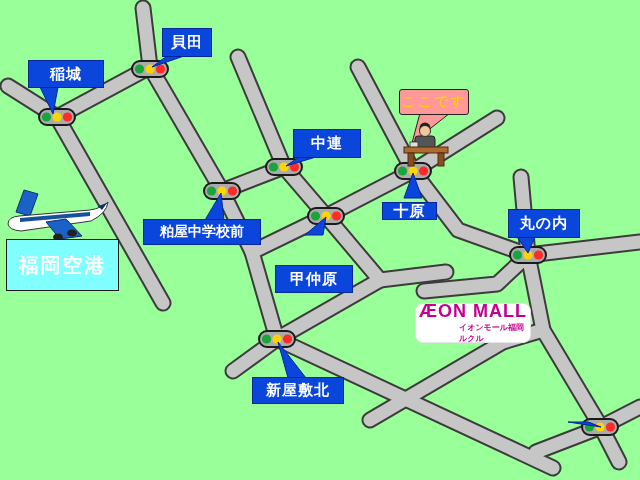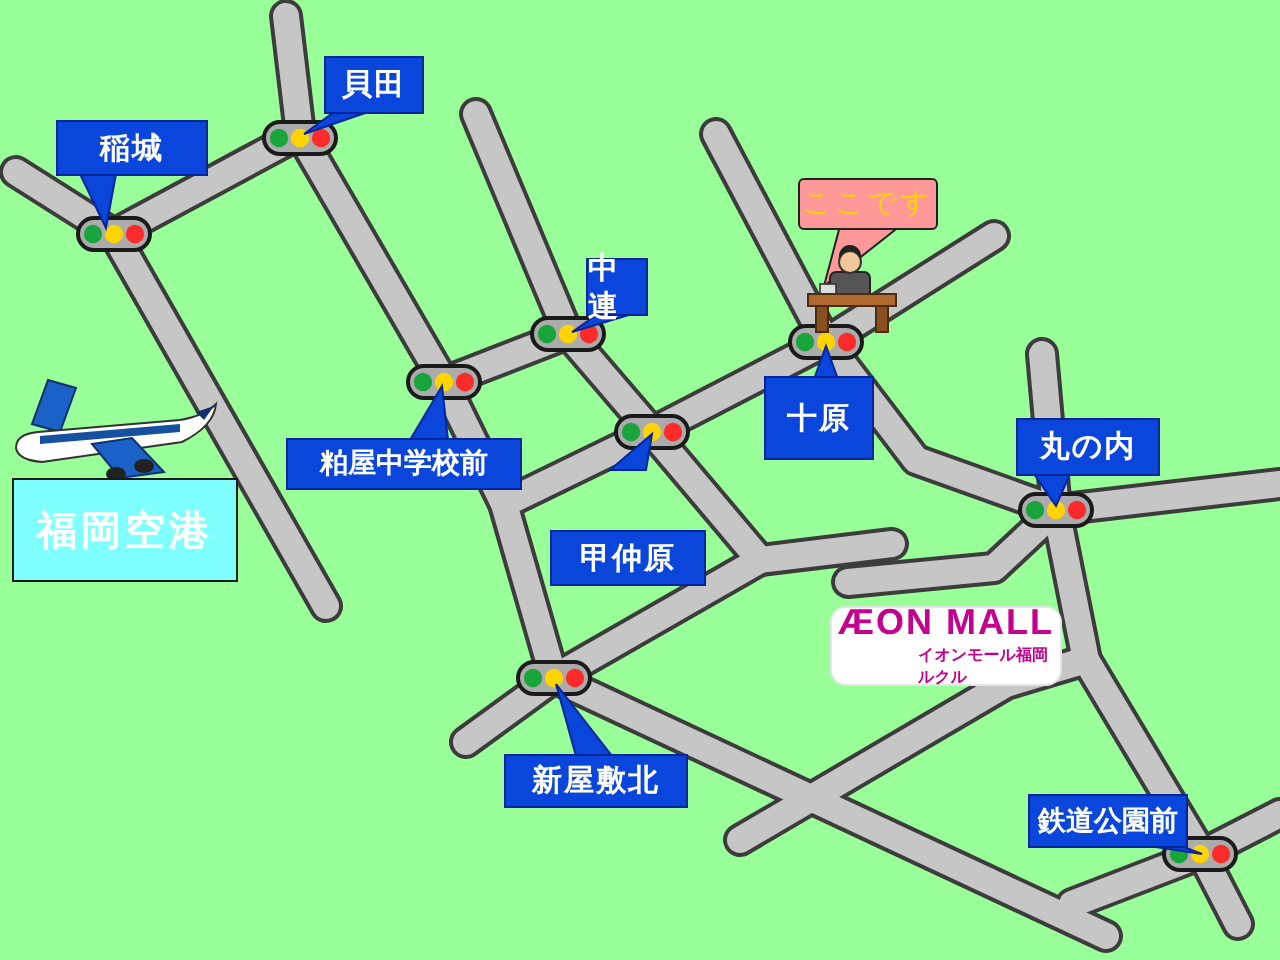--- a/index.html
+++ b/index.html
@@ -188,26 +188,25 @@
       <polygon points="92,18 101,15 96,22" fill="#10306B"></polygon>
       <polygon points="40,34 60,31 76,48 54,51" fill="#1B62C8" stroke="#10306B" stroke-width="1"></polygon>
       <ellipse cx="52" cy="49" rx="5" ry="3.5" fill="#222222"></ellipse>
       <ellipse cx="66" cy="45" rx="5" ry="3.5" fill="#222222"></ellipse>
     </g>
   </svg>
 
   <div class="lbl" style="left:28px;top:60px;width:76px;height:28px;">稲城</div>
   <div class="lbl sm" style="left:143px;top:219px;width:118px;height:26px;">粕屋中学校前</div>
   <div class="lbl" style="left:162px;top:28px;width:50px;height:29px;">貝田</div>
-  <div class="lbl" style="left:293px;top:129px;width:31px;height:29px;">中連</div>
+  <div class="lbl" style="left:293px;top:129px;width:68px;height:29px;">中連</div>
   <div class="lbl" style="left:275px;top:234px;width:78px;height:28px;margin-top:31px;">甲仲原</div>
-  <div class="lbl" style="left:382px;top:188px;width:55px;height:42px;">十原</div>
+  <div class="lbl" style="left:382px;top:202px;width:55px;height:18px;">十原</div>
   <div class="lbl" style="left:508px;top:209px;width:72px;height:29px;">丸の内</div>
   <div class="lbl" style="left:252px;top:377px;width:92px;height:27px;">新屋敷北</div>
-  <div class="lbl sm" style="left:514px;top:397px;width:80px;height:27px;">鉄道公園前</div>
 
   <div class="here" style="left:399px;top:89px;width:70px;height:26px;">ここです</div>
 
   <div class="airport" style="left:6px;top:239px;width:113px;height:52px;">福岡空港</div>
 
   <div class="aeon" style="left:415px;top:303px;width:116px;height:40px;">
     <span class="t1">ÆON MALL</span>
     <span class="t2">イオンモール福岡ルクル</span>
   </div>
 

